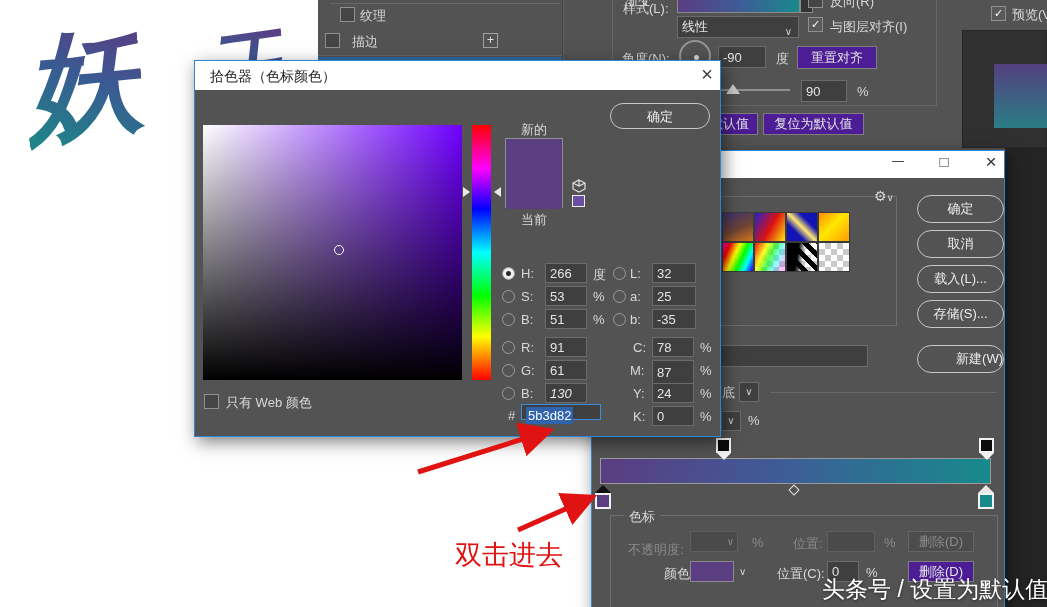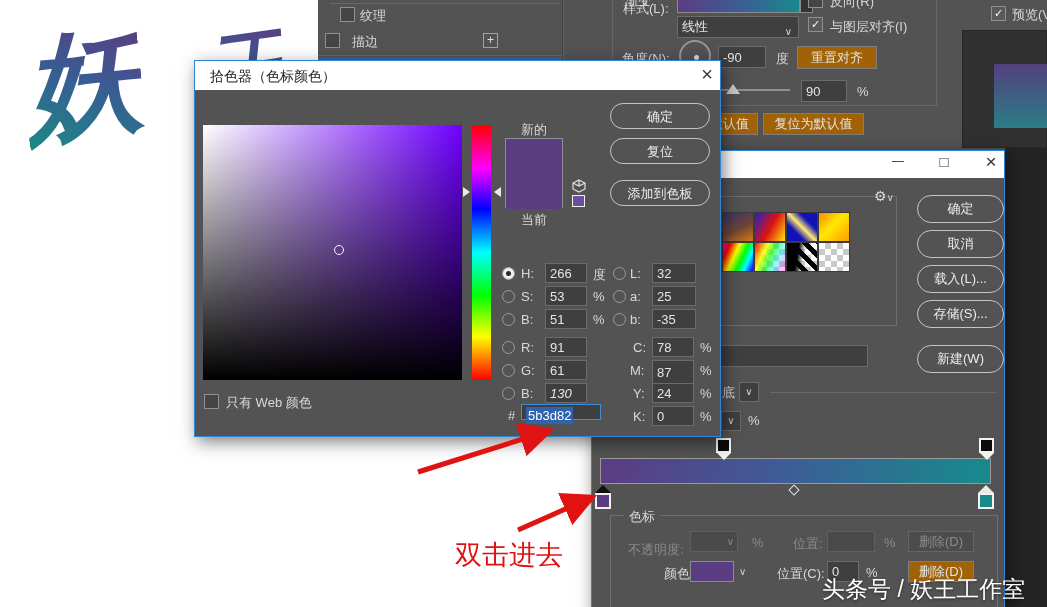--- a/index.html
+++ b/index.html
@@ -7,21 +7,21 @@
           font-family:"Liberation Sans",sans-serif;font-size:13px;color:#dcdcdc;}
   .abs{position:absolute;box-sizing:border-box;}
   .panel{background:#535353;}
   .dlg{background:#535353;border:1px solid #2f86d2;box-shadow:3px 5px 16px rgba(0,0,0,.5);}
   .titlebar{background:#ffffff;color:#1c1c1c;}
   .fld{background:#3f3f3f;border:1px solid #6b6b6b;color:#e4e4e4;font-size:13px;
        font-family:"Liberation Sans",sans-serif;padding:0 4px;box-sizing:border-box;}
   input.fld{outline:none;}
   .pill{border:1px solid #c6c6c6;border-radius:14px;background:transparent;color:#ececec;
         font-size:13px;text-align:center;line-height:25px;cursor:pointer;}
-  .btn{background:#a16207;border:1px solid #7e7e7e;color:#e3e3e3;text-align:center;
+  .btn{background:#4c1d95;border:1px solid #7e7e7e;color:#e3e3e3;text-align:center;
        font-size:13px;line-height:20px;cursor:pointer;}
   .btn.disabled{color:#8a8a8a;border-color:#646464;background:#4c4c4c;}
   .chk{width:15px;height:15px;background:#454545;border:1px solid #909090;
        color:#fff;font-size:11px;line-height:13px;text-align:center;box-sizing:border-box;}
   .chk i{font-style:normal;visibility:hidden;}
   .chk.on{background:#5a5a5a;}
   .chk.on i{visibility:visible;}
   .radio{width:13px;height:13px;border:1px solid #9c9c9c;border-radius:50%;box-sizing:border-box;}
   .radio.on{background:#f0f0f0;}
   .radio.on::after{content:"";display:block;width:5px;height:5px;border-radius:50%;background:#2a2a2a;margin:3px auto;}
@@ -130,21 +130,21 @@
   <div class="abs sw g7" style="left:786px;top:242px;z-index:6;"></div>
   <div class="abs sw g8" style="left:818px;top:242px;z-index:6;"></div>
   <div class="abs" style="left:874px;top:188px;color:#d9d9d9;font-size:14px;z-index:6;">
     <span>⚙</span><span class="chev">∨</span>
   </div>
 
   <div class="abs pill" style="left:917px;top:195px;width:87px;height:28px;line-height:26px;z-index:5;">确定</div>
   <div class="abs pill" style="left:917px;top:230px;width:87px;height:28px;line-height:26px;z-index:5;">取消</div>
   <div class="abs pill" style="left:917px;top:265px;width:87px;height:28px;line-height:26px;z-index:5;">载入(L)...</div>
   <div class="abs pill" style="left:917px;top:300px;width:87px;height:28px;line-height:26px;z-index:5;">存储(S)...</div>
-  <div class="abs pill" style="left:917px;top:345px;width:87px;height:28px;line-height:26px;z-index:5;">新建(W)</div>
+  <div class="abs pill" style="left:917px;top:345px;width:87px;height:28px;line-height:26px;z-index:5;text-align:right;">新建(W)</div>
 
   <input class="abs fld" style="left: 710px; top: 345px; width: 158px; height: 22px; z-index: 5;" value="">
   <div class="abs lbl" style="left:722px;top:384px;z-index:5;">底</div>
   <div class="abs fld" style="left:739px;top:382px;width:20px;height:20px;text-align:center;z-index:5;">
     <span class="chev">∨</span>
   </div>
   <div class="abs hline" style="left:770px;top:392px;width:227px;z-index:5;"></div>
   <div class="abs fld" style="left:721px;top:411px;width:20px;height:20px;text-align:center;z-index:5;">
     <span class="chev">∨</span>
   </div>
@@ -212,22 +212,20 @@
     <div style="height:35px;background:#5b3d82;"></div>
   </div>
   <div class="abs lbl" style="left:521px;top:211px;z-index:8;">当前</div>
 
   <svg class="abs" style="left:571px;top:179px;z-index:8;" width="16" height="14" viewBox="0 0 16 14">
     <path d="M8 1 L14 4 L14 10 L8 13 L2 10 L2 4 Z M8 1 L8 7 M2 4 L8 7 L14 4" fill="none" stroke="#e2e2e2" stroke-width="1.2"></path>
   </svg>
   <div class="abs" style="left:572px;top:195px;width:13px;height:12px;background:#6b4fa0;border:1px solid #f0f0f0;z-index:8;"></div>
 
   <div class="abs pill" style="left:610px;top:103px;width:100px;height:26px;z-index:8;">确定</div>
-  <div class="abs pill" style="left:610px;top:138px;width:100px;height:26px;z-index:8;">复位</div>
-  <div class="abs pill" style="left:610px;top:180px;width:100px;height:26px;z-index:8;">添加到色板</div>
 
   <div class="abs radio on" style="left:502px;top:267px;z-index:8;"></div>
   <div class="abs lbl" style="left:521px;top:266px;z-index:8;">H:</div>
   <input class="abs fld" style="left: 545px; top: 263px; width: 42px; height: 20px; z-index: 8;" value="266">
   <div class="abs lbl" style="left:593px;top:266px;z-index:8;">度</div>
 
   <div class="abs radio" style="left:502px;top:290px;z-index:8;"></div>
   <div class="abs lbl" style="left:521px;top:289px;z-index:8;">S:</div>
   <input class="abs fld" style="left: 545px; top: 286px; width: 42px; height: 20px; z-index: 8;" value="53">
   <div class="abs lbl" style="left:593px;top:289px;z-index:8;">%</div>
@@ -271,21 +269,21 @@
   <div class="abs lbl" style="left:700px;top:409px;z-index:8;">%</div>
 
   <div class="abs lbl" style="left:508px;top:408px;z-index:8;">#</div>
   <div class="abs fld" style="left:521px;top:404px;width:80px;height:16px;line-height:22px;border-color:#3e8ede;z-index:8;">
     <span style="background:#2f63ae;color:#fff;padding:1px 2px;">5b3d82</span>
   </div>
 
   <div class="abs chk" style="left:204px;top:394px;z-index:8;"><i>✓</i></div>
   <div class="abs lbl" style="left:226px;top:394px;z-index:8;">只有 Web 颜色</div>
 
-  <div class="abs" style="left:822px;top:574px;font-size:23px;color:#ffffff;text-shadow:0 1px 3px rgba(0,0,0,.55);z-index:11;white-space:nowrap;">头条号 / 妖王工作室</div>
+  <div class="abs" style="left:822px;top:574px;font-size:23px;color:#ffffff;text-shadow:0 1px 3px rgba(0,0,0,.55);z-index:11;white-space:nowrap;">头条号 / 设置为默认值</div>
 
   <svg class="abs" style="left:0;top:0;z-index:12;pointer-events:none;" width="1047" height="607" viewBox="0 0 1047 607">
     <defs>
       <marker id="arrowhead" markerWidth="7" markerHeight="7" refX="5" refY="3.5" orient="auto">
         <polygon points="0 0, 7 3.5, 0 7" fill="#e01212"></polygon>
       </marker>
     </defs>
     <line x1="418" y1="472" x2="545" y2="432" stroke="#e01212" stroke-width="5" marker-end="url(#arrowhead)"></line>
     <line x1="518" y1="530" x2="588" y2="499" stroke="#e01212" stroke-width="5" marker-end="url(#arrowhead)"></line>
   </svg>

